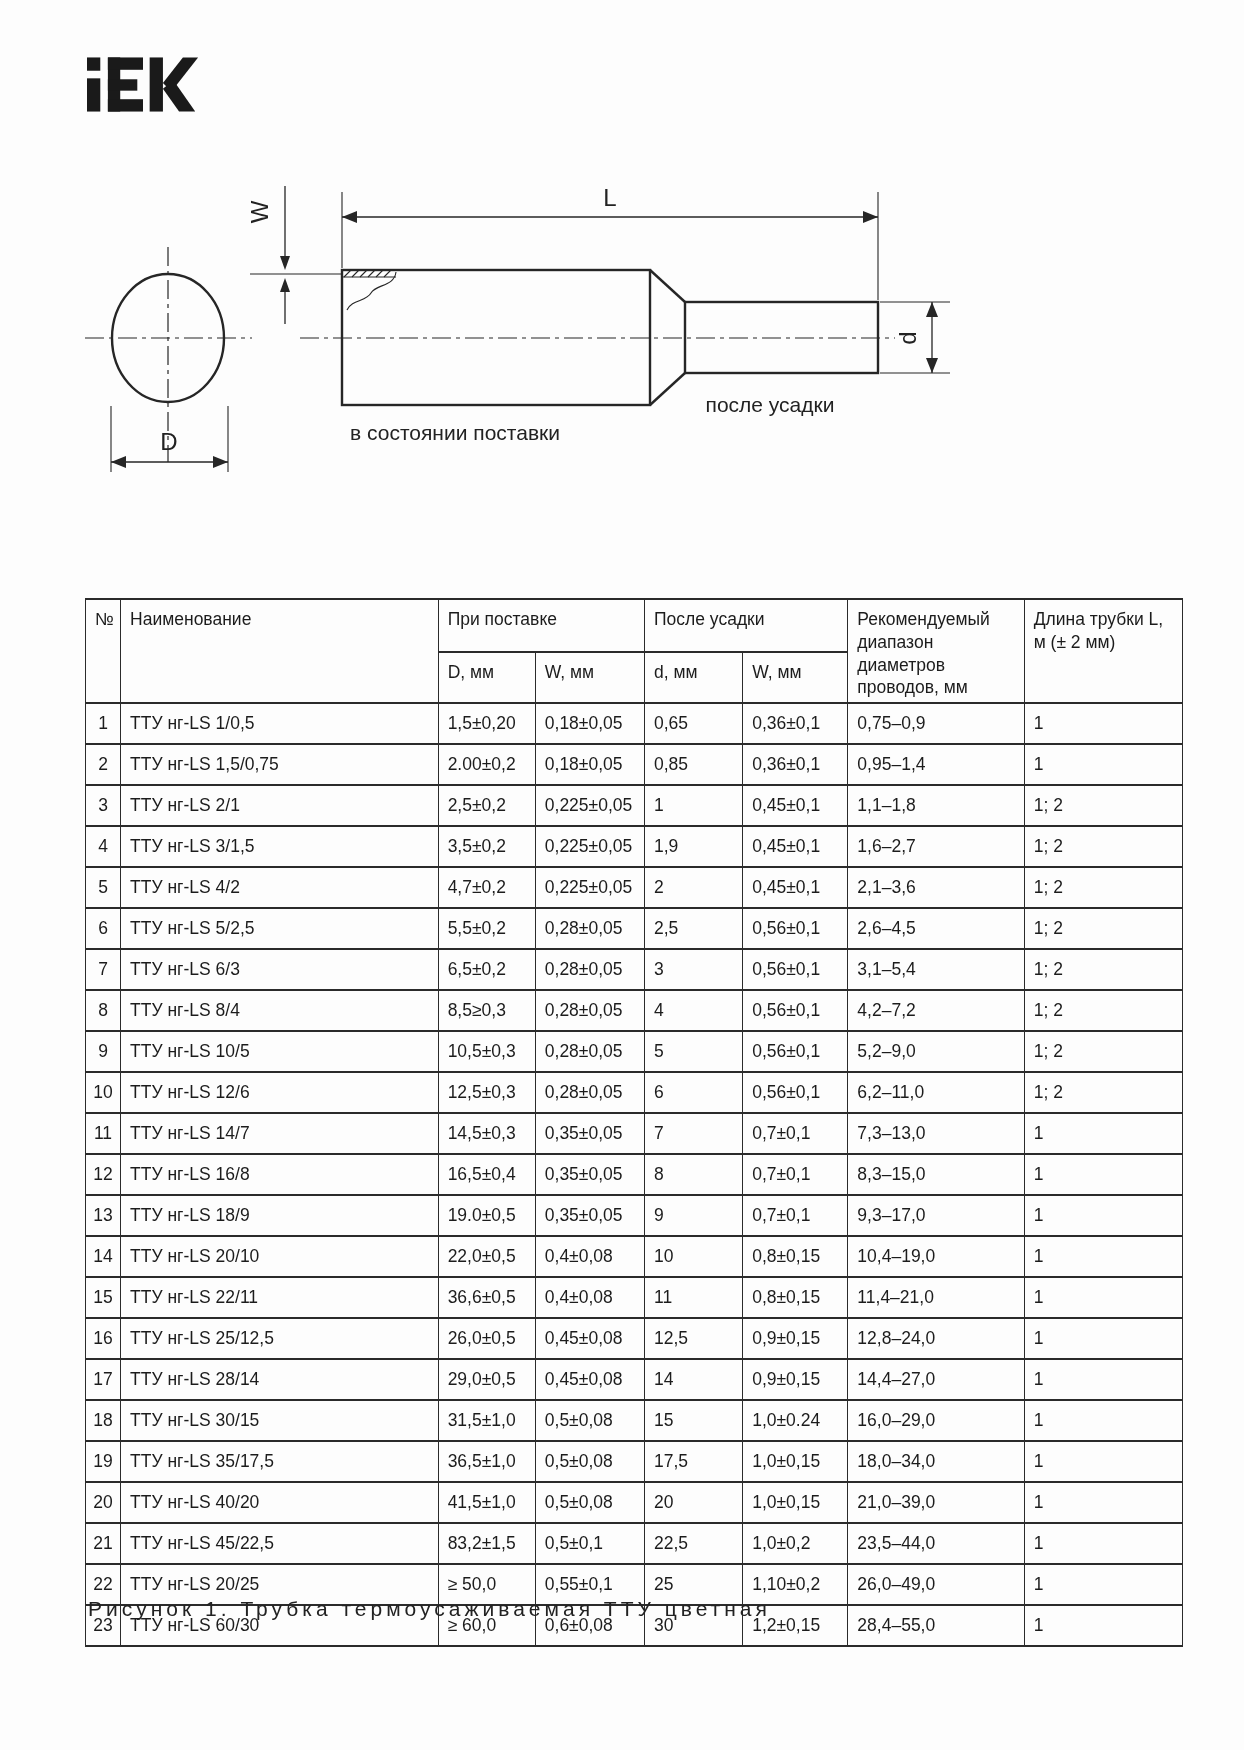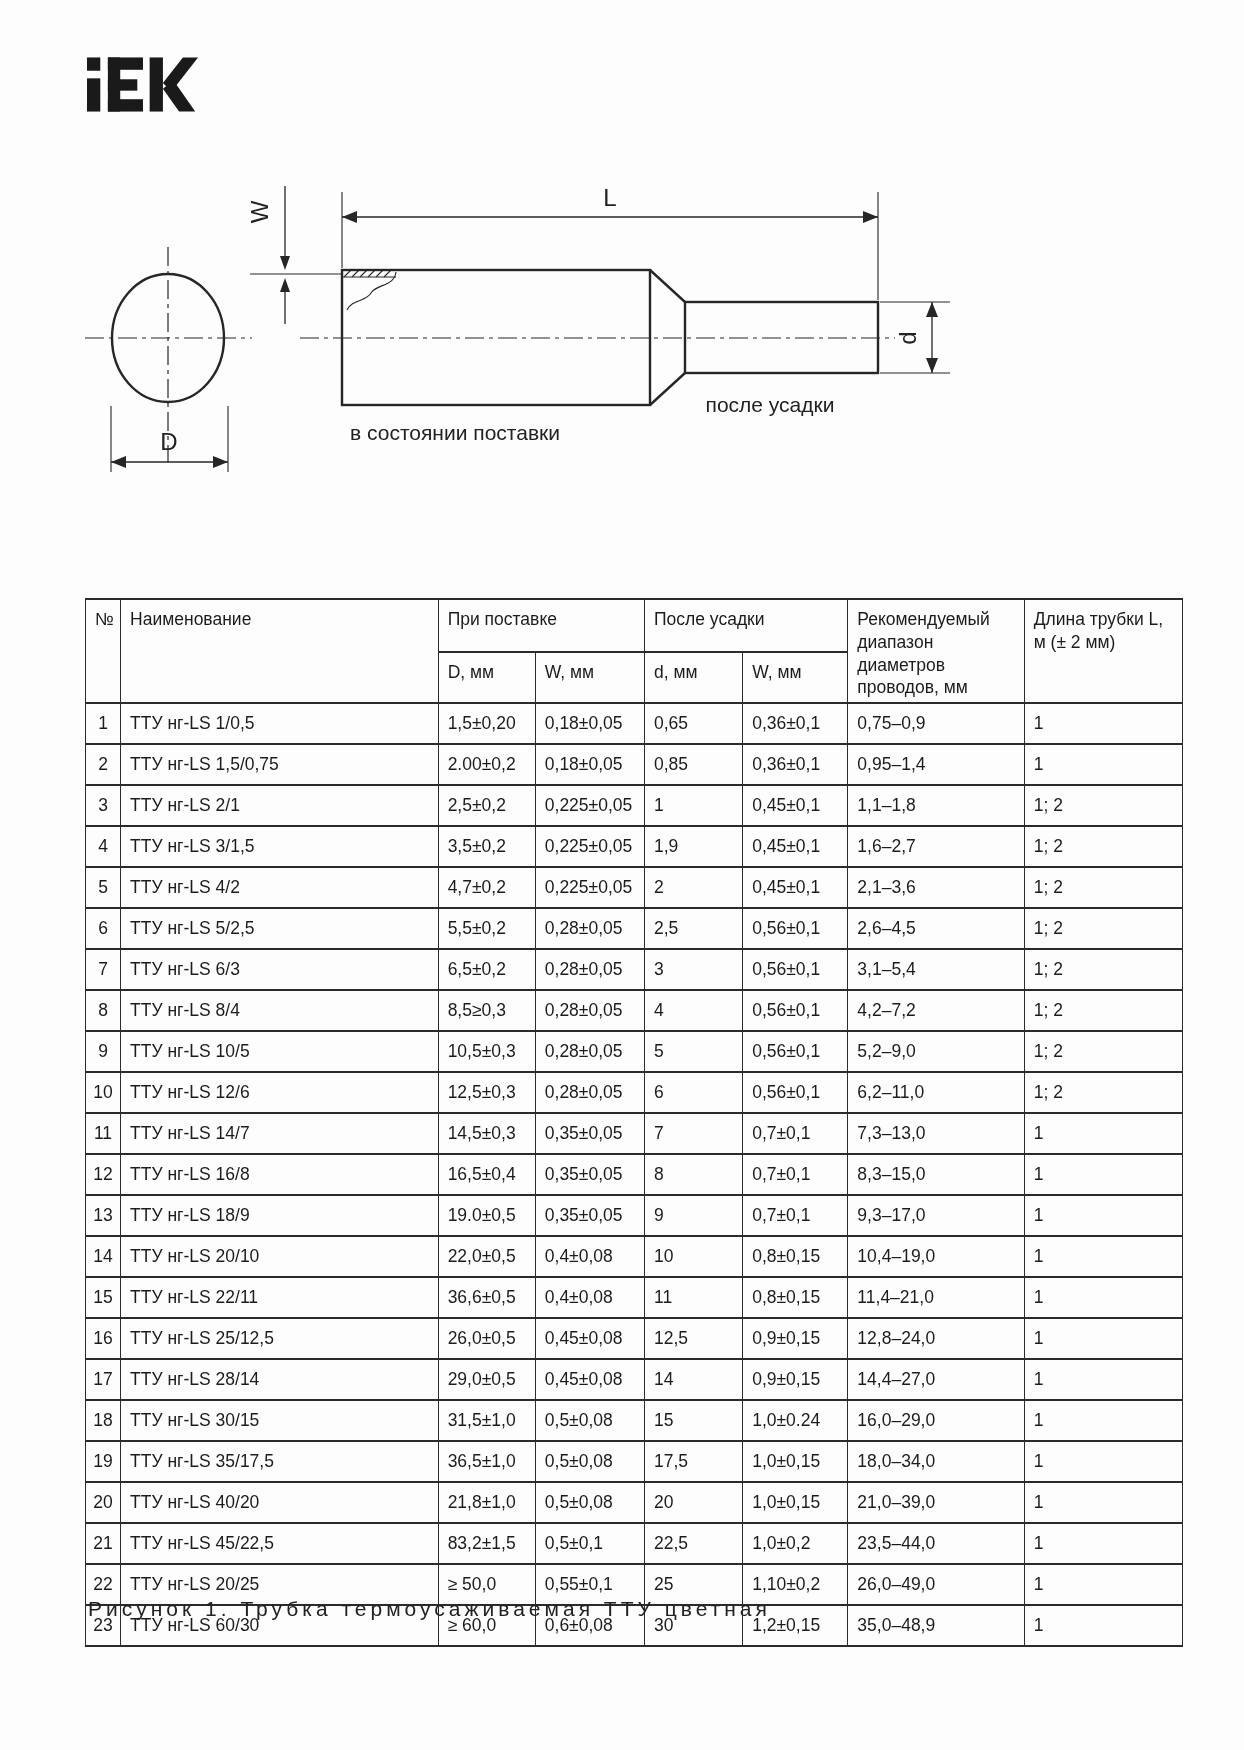--- a/index.html
+++ b/index.html
@@ -335,21 +335,21 @@
           <td class="c2">36,5±1,0</td>
           <td class="c3">0,5±0,08</td>
           <td class="c4">17,5</td>
           <td class="c5">1,0±0,15</td>
           <td class="c6">18,0–34,0</td>
           <td class="c7">1</td>
         </tr>
         <tr>
           <td class="c0">20</td>
           <td class="c1">ТТУ нг-LS 40/20</td>
-          <td class="c2">21,8±1,0</td>
+          <td class="c2">41,5±1,0</td>
           <td class="c3">0,5±0,08</td>
           <td class="c4">20</td>
           <td class="c5">1,0±0,15</td>
           <td class="c6">21,0–39,0</td>
           <td class="c7">1</td>
         </tr>
         <tr>
           <td class="c0">21</td>
           <td class="c1">ТТУ нг-LS 45/22,5</td>
           <td class="c2">83,2±1,5</td>
@@ -369,21 +369,21 @@
           <td class="c6">26,0–49,0</td>
           <td class="c7">1</td>
         </tr>
         <tr>
           <td class="c0">23</td>
           <td class="c1">ТТУ нг-LS 60/30</td>
           <td class="c2">≥ 60,0</td>
           <td class="c3">0,6±0,08</td>
           <td class="c4">30</td>
           <td class="c5">1,2±0,15</td>
-          <td class="c6">35,0–48,9</td>
+          <td class="c6">28,4–55,0</td>
           <td class="c7">1</td>
         </tr>
       </tbody>
   </table>
 
   <div class="caption">Рисунок 1. Трубка термоусаживаемая ТТУ цветная</div>
 
 </div>
 
 </body></html>

